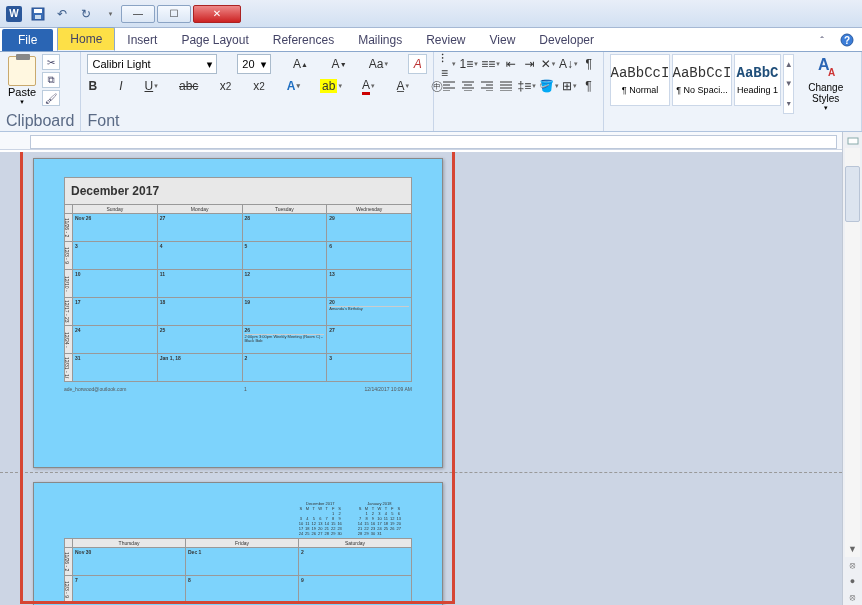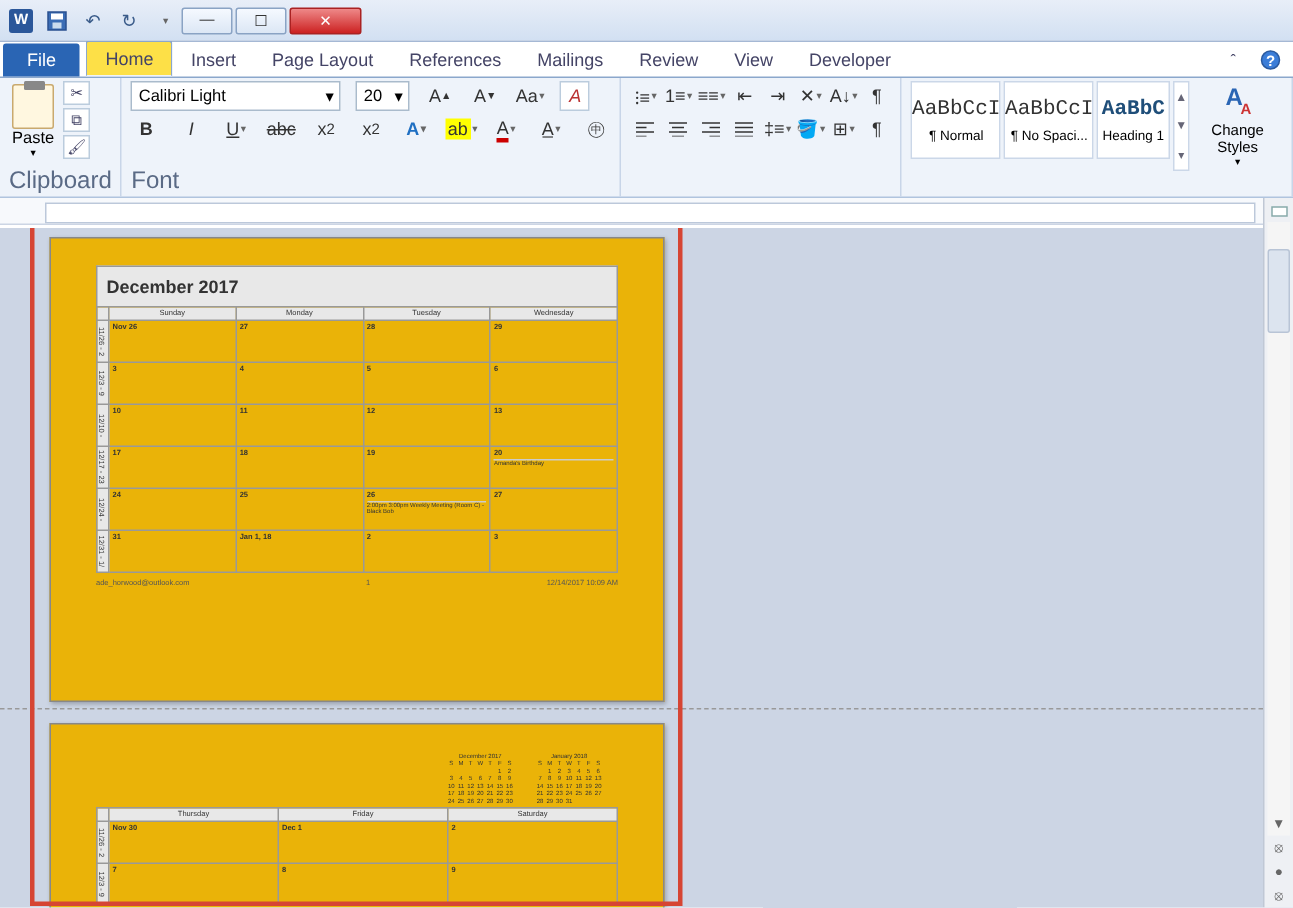--- a/index.html
+++ b/index.html
@@ -29,21 +29,21 @@
 .group-label { text-align: left; color: #5a6a85; font-size: 16px; padding: 1px 0; position: relative; }
 
 .clip-body { display: flex; gap: 4px; align-items: flex-start; }
 .paste { display: flex; flex-direction: column; align-items: center; cursor: pointer; padding: 2px; }
 .paste-icon { width: 28px; height: 30px; border: 1px solid #c9a96e; background: #fff7e0; position: relative; border-radius: 2px; }
 .paste-icon::before { content: ""; position: absolute; top: -3px; left: 7px; width: 14px; height: 6px; background: #888; border-radius: 1px; }
 .mini-stack { display: flex; flex-direction: column; gap: 2px; }
 .mini { width: 18px; height: 16px; border: 1px solid #bcd; display: flex; align-items: center; justify-content: center; font-size: 10px; color: #446; cursor: pointer; background: #fff; }
 
 .font-body { display: flex; flex-direction: column; gap: 2px; }
-.font-row { display: flex; gap: 10px; align-items: center; }
+.font-row { display: flex; gap: 20px; align-items: center; }
 .combo { height: 20px; border: 1px solid #abc; background: #fff; display: flex; align-items: center; padding: 0 4px; font-size: 11px; cursor: pointer; }
 .fbtn { width: 20px; height: 20px; border: 1px solid transparent; display: flex; align-items: center; justify-content: center; font-size: 12px; color: #333; cursor: pointer; }
 .dd::after { content: "▾"; font-size: 7px; margin-left: 1px; color: #666; }
 
 .para-body { display: flex; flex-direction: column; gap: 2px; }
 .para-row { display: flex; gap: 2px; }
 
 .styles-body { display: flex; gap: 2px; align-items: stretch; }
 .style-box { width: 60px; height: 52px; border: 1px solid #cbd7e8; background: #fff; display: flex; flex-direction: column; align-items: center; justify-content: center; font-size: 9px; cursor: pointer; }
 .style-box .preview { font-family: Liberation Mono, monospace; font-size: 14px; color: #333; margin-bottom: 4px; }
@@ -64,21 +64,21 @@
 .vscroll .thumb { position: absolute; top: 16px; left: 2px; right: 2px; height: 56px; background: #dce4ef; border: 1px solid #b8c4d6; border-radius: 2px; cursor: pointer; }
 .vscroll .nav { position: absolute; bottom: 0; left: 0; right: 0; }
 .vscroll .nav div { height: 16px; display: flex; align-items: center; justify-content: center; font-size: 9px; color: #666; cursor: pointer; }
 
 .page-break-dotted { position: absolute; border-top: 1px dashed #999; left: 0; right: 0; }
 
 
 .red-box { position: absolute; border: 3px solid #d64533; pointer-events: none; }
 
 
-.page { position: absolute; background: #eab308; border: 1px solid #888; box-shadow: 1px 1px 3px rgba(0,0,0,.25); }
+.page { position: absolute; background: #7dd3fc; border: 1px solid #888; box-shadow: 1px 1px 3px rgba(0,0,0,.25); }
 .page .content { position: absolute; left: 30px; right: 30px; top: 18px; bottom: 18px; font-size: 6px; color: #333; }
 .cal-title { font-size: 12px; font-weight: bold; padding: 6px; border: 1px solid #999; border-bottom: none; background: #e8e8e8; }
 .cal { width: 100%; border-collapse: collapse; table-layout: fixed; }
 .cal th, .cal td { border: 1px solid #999; font-size: 5px; vertical-align: top; padding: 1px 2px; }
 .cal th { background: #e8e8e8; font-weight: normal; text-align: center; height: 8px; }
 .cal td { height: 28px; }
 .sidecol { width: 8px; background: #e8e8e8; font-size: 4px; writing-mode: vertical-rl; text-align: center; }
 .footer { display: flex; justify-content: space-between; font-size: 5px; color: #555; margin-top: 4px; }
 .event { font-size: 4px; line-height: 1.1; }
 

